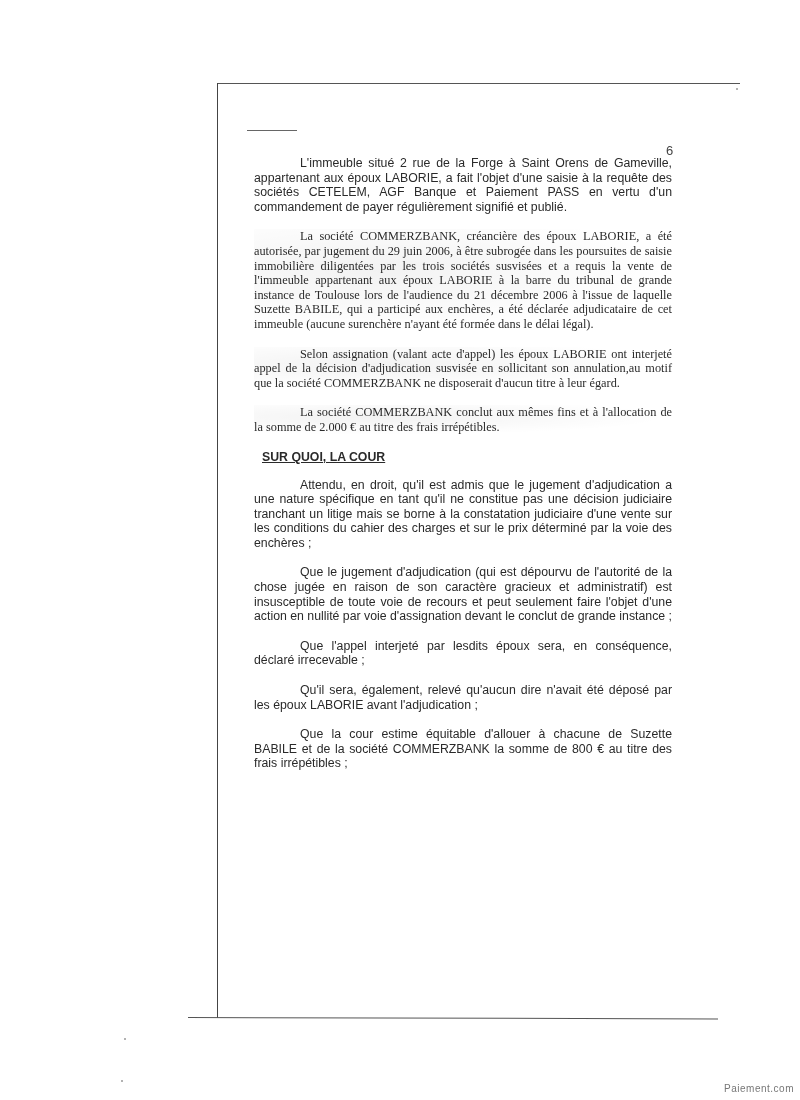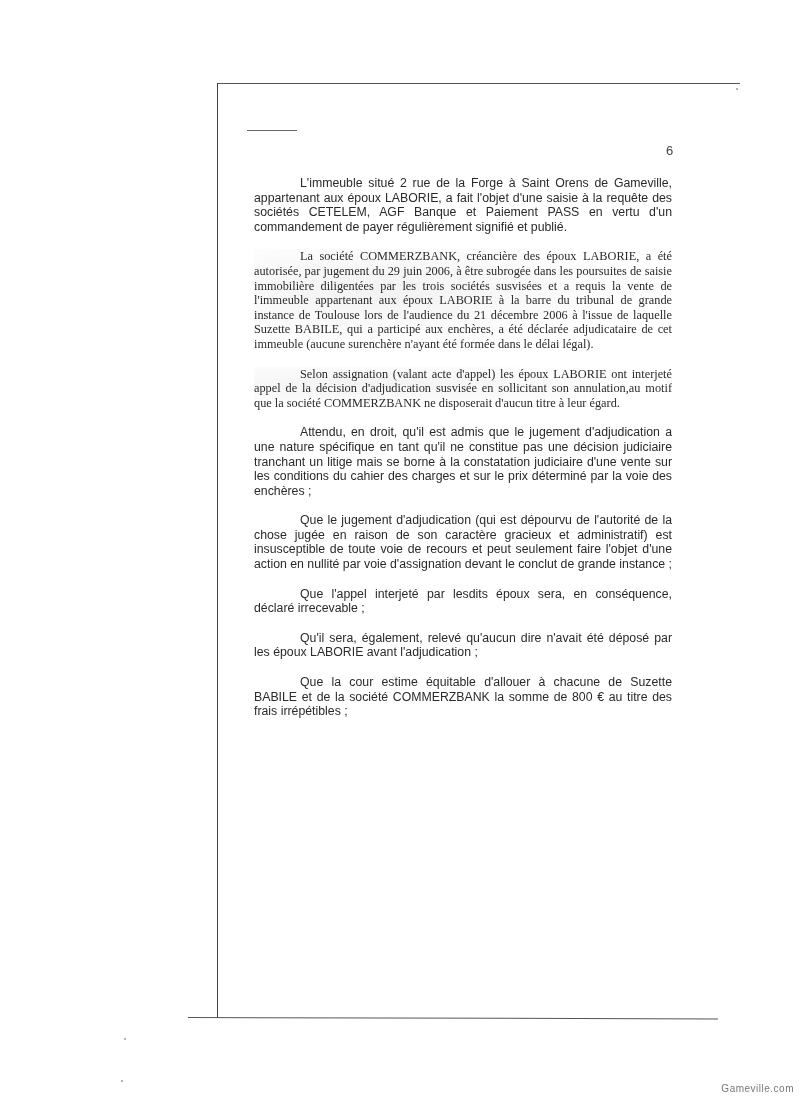--- a/index.html
+++ b/index.html
@@ -5,46 +5,48 @@
   html, body { margin: 0; padding: 0; }
   body {
     width: 800px; height: 1100px; background: #ffffff; position: relative; overflow: hidden;
     font-family: "Liberation Sans", sans-serif; color: #2a2a2a;
   }
   .frame-top { position: absolute; left: 218px; top: 83px; width: 522px; height: 1px; background: #555; }
   .frame-left { position: absolute; left: 217px; top: 83px; width: 1px; height: 935px; background: #444; }
   .frame-bottom { position: absolute; left: 188px; top: 1017px; width: 530px; height: 1px; background: #555; transform: rotate(0.15deg); transform-origin: left; }
   .short-rule { position: absolute; left: 247px; top: 130px; width: 50px; height: 1px; background: #666; }
   .page-number { position: absolute; left: 666px; top: 143px; font-size: 13px; color: #444; }
-  .doc-body { position: absolute; left: 254px; top: 156px; width: 418px; margin-top: 20px; }
+  .doc-body { position: absolute; left: 254px; top: 156px; width: 418px; }
   .para { font-size: 12.3px; line-height: 14.6px; text-align: justify; margin: 0 0 15px 0; text-indent: 46px; }
   .para.noisy { background: radial-gradient(ellipse at 30% 40%, rgba(0,0,0,0.05), rgba(0,0,0,0) 70%); font-family: Liberation Serif, serif; }
   .heading { font-size: 12.3px; font-weight: bold; text-decoration: underline; margin: 0 0 14px 8px; }
   .watermark { position: absolute; right: 6px; bottom: 6px; font-size: 10px; letter-spacing: 0.5px; color: #777; }
   .speck { position: absolute; width: 2px; height: 2px; background: #999; border-radius: 1px; }
 </style>
 </head>
 <body>
 
 <div>
   <div class="frame-top"></div>
   <div class="frame-left"></div>
   <div class="frame-bottom"></div>
   <div class="short-rule"></div>
   <div class="page-number">6</div>
 
   <div class="doc-body">
     <p class="para">L'immeuble situé 2 rue de la Forge à Saint Orens de Gameville, appartenant aux époux LABORIE, a fait l'objet d'une saisie à la requête des sociétés CETELEM, AGF Banque et Paiement PASS en vertu d'un commandement de payer régulièrement signifié et publié.</p>
     <p class="para noisy">La société COMMERZBANK, créancière des époux LABORIE, a été autorisée, par jugement du 29 juin 2006, à être subrogée dans les poursuites de saisie immobilière diligentées par les trois sociétés susvisées et a requis la vente de l'immeuble appartenant aux époux LABORIE à la barre du tribunal de grande instance de Toulouse lors de l'audience du 21 décembre 2006 à l'issue de laquelle Suzette BABILE, qui a participé aux enchères, a été déclarée adjudicataire de cet immeuble (aucune surenchère n'ayant été formée dans le délai légal).</p>
     <p class="para noisy">Selon assignation (valant acte d'appel) les époux LABORIE ont interjeté appel de la décision d'adjudication susvisée en sollicitant son annulation,au motif que la société COMMERZBANK ne disposerait d'aucun titre à leur égard.</p>
+    <p class="para noisy">La société COMMERZBANK conclut aux mêmes fins et à l'allocation de la somme de 2.000 € au titre des frais irrépétibles.</p>
+    <div class="heading">SUR QUOI, LA COUR</div>
     <p class="para">Attendu, en droit, qu'il est admis que le jugement d'adjudication a une nature spécifique en tant qu'il ne constitue pas une décision judiciaire tranchant un litige mais se borne à la constatation judiciaire d'une vente sur les conditions du cahier des charges et sur le prix déterminé par la voie des enchères ;</p>
     <p class="para">Que le jugement d'adjudication (qui est dépourvu de l'autorité de la chose jugée en raison de son caractère gracieux et administratif) est insusceptible de toute voie de recours et peut seulement faire l'objet d'une action en nullité par voie d'assignation devant le conclut de grande instance ;</p>
     <p class="para">Que l'appel interjeté par lesdits époux sera, en conséquence, déclaré irrecevable ;</p>
     <p class="para">Qu'il sera, également, relevé qu'aucun dire n'avait été déposé par les époux LABORIE avant l'adjudication ;</p>
     <p class="para">Que la cour estime équitable d'allouer à chacune de Suzette BABILE et de la société COMMERZBANK la somme de 800 € au titre des frais irrépétibles ;</p>
   </div>
 
   <span class="speck" style="left:124px;top:1038px;"></span>
   <span class="speck" style="left:121px;top:1080px;"></span>
   <span class="speck" style="left:736px;top:88px;"></span>
 </div>
 
-<div class="watermark">Gameville.com</div>
+<div class="watermark">Paiement.com</div>
 
 </body></html>

